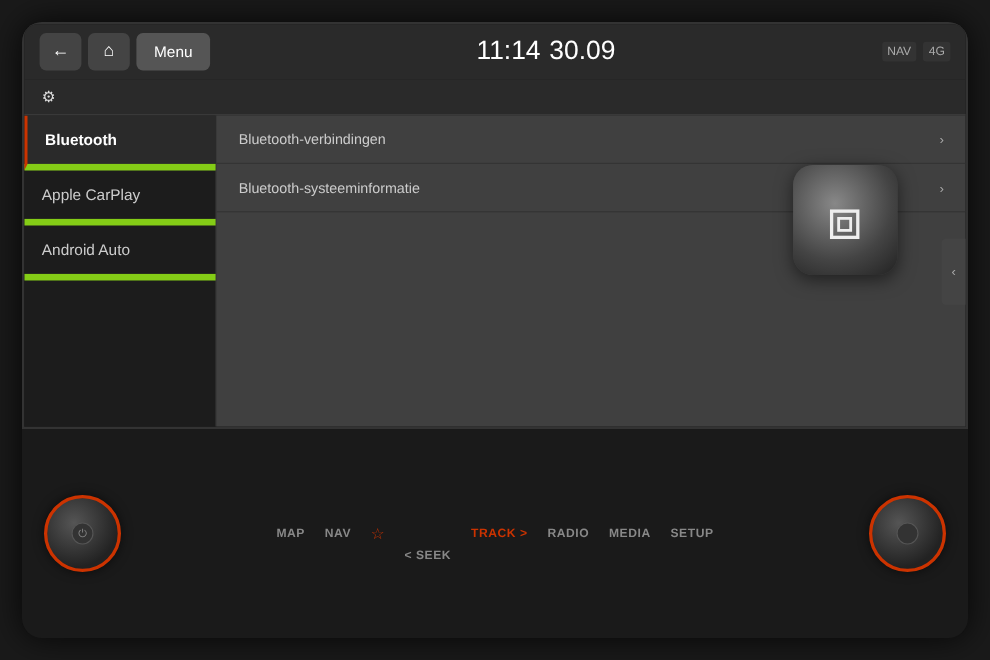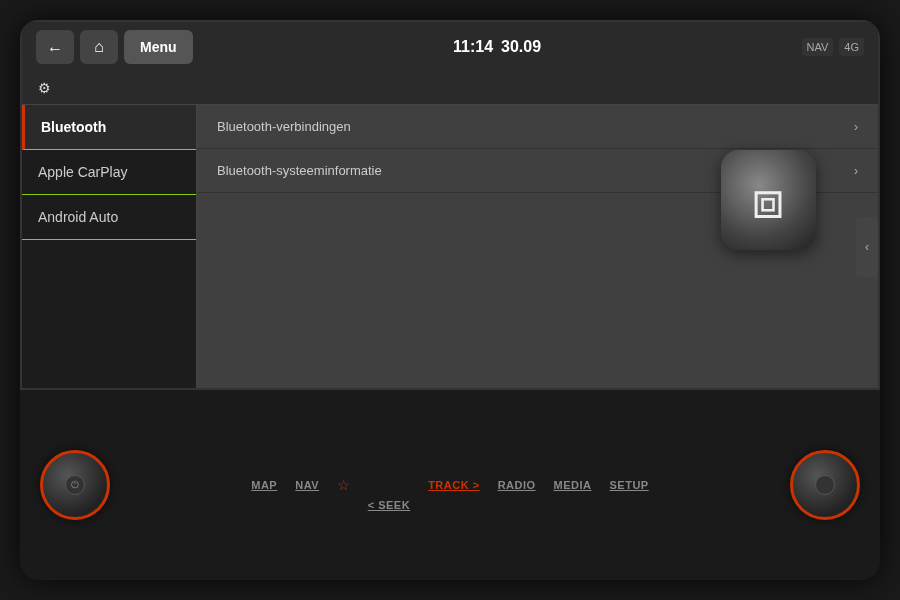--- a/index.html
+++ b/index.html
@@ -63,33 +63,33 @@
 
     .menu-btn {
       background: #555;
       padding: 0 16px;
       height: 34px;
       border-radius: 6px;
       display: flex;
       align-items: center;
       color: #fff;
       font-size: 14px;
-      font-weight: bold;
+      font-weight: normal;
       cursor: pointer;
     }
 
     .time-display {
       flex: 1;
       display: flex;
       justify-content: center;
       align-items: center;
       gap: 8px;
       color: #fff;
-      font-size: 16px;
-      font-weight: bold;
+      font-size: 24px;
+      font-weight: normal;
     }
 
     .top-icons {
       display: flex;
       gap: 6px;
       align-items: center;
     }
 
     .nav-icon {
       color: #aaa;
@@ -125,21 +125,21 @@
       border-right: 1px solid #444;
       display: flex;
       flex-direction: column;
     }
 
     .menu-item {
       padding: 14px 16px;
       color: #ccc;
       font-size: 14px;
       cursor: pointer;
-      border-bottom: 1px solid #84cc16;
+      border-bottom: 6px solid #84cc16;
     }
 
     .menu-item.active {
       background: #2a2a2a;
       color: #fff;
       font-weight: bold;
       border-left: 3px solid #cc3300;
     }
 
     
@@ -268,21 +268,20 @@
       align-items: center;
       gap: 4px;
       cursor: pointer;
     }
 
     .ctrl-label {
       color: #888;
       font-size: 11px;
       font-weight: bold;
       letter-spacing: 0.5px;
-      text-decoration: underline;
     }
 
     .ctrl-label.active {
       color: #cc3300;
     }
 
     .star-icon {
       color: #cc3300;
       font-size: 14px;
     }

